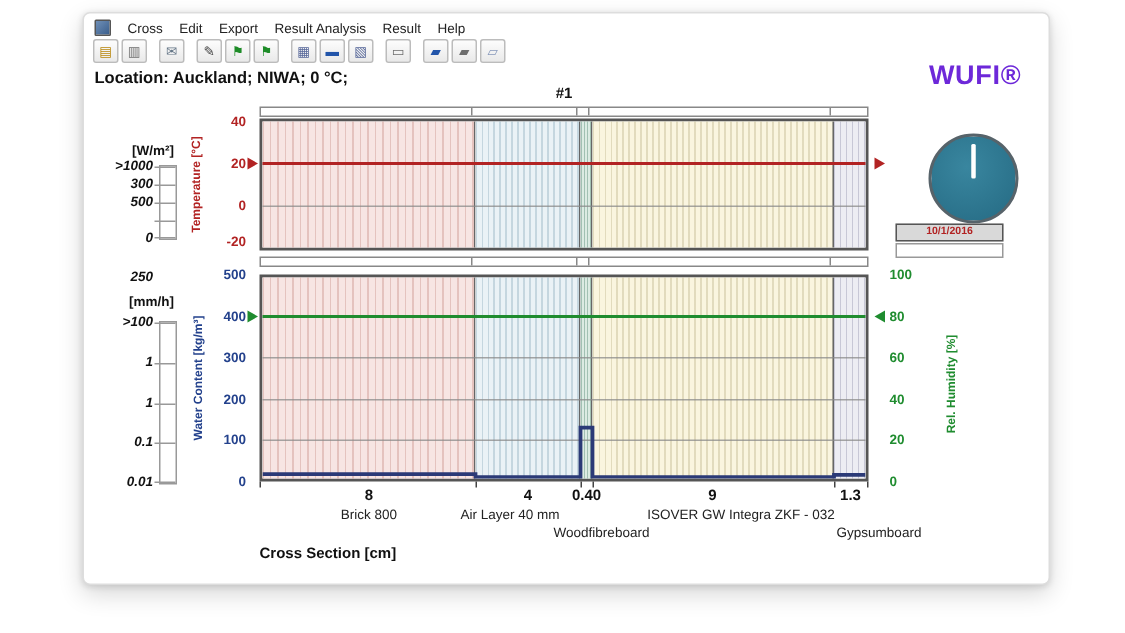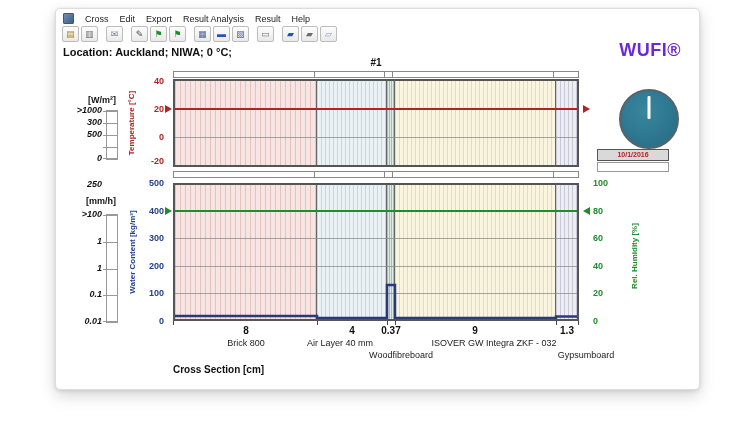--- a/index.html
+++ b/index.html
@@ -234,21 +234,21 @@
   <span class="ticklbl t-green" style="left:537px;top:307px;">0</span>
 
   <div class="xtick" style="left:117px;"></div>
   <div class="xtick" style="left:261px;"></div>
   <div class="xtick" style="left:331px;"></div>
   <div class="xtick" style="left:339px;"></div>
   <div class="xtick" style="left:500px;"></div>
   <div class="xtick" style="left:522px;"></div>
   <span class="xnum" style="left:190px;">8</span>
   <span class="xnum" style="left:296px;">4</span>
-  <span class="xnum" style="left:335px;">0.37</span>
+  <span class="xnum" style="left:335px;">0.40</span>
   <span class="xnum" style="left:419px;">9</span>
   <span class="xnum" style="left:511px;">1.3</span>
   <span class="mat" style="left:190px;top:329px;">Brick 800</span>
   <span class="mat" style="left:284px;top:329px;">Air Layer 40 mm</span>
   <span class="mat" style="left:438px;top:329px;">ISOVER  GW  Integra  ZKF - 032</span>
   <span class="mat" style="left:345px;top:341px;">Woodfibreboard</span>
   <span class="mat" style="left:530px;top:341px;">Gypsumboard</span>
   <div class="xaxis-title">Cross Section [cm]</div>
 
 </div>

